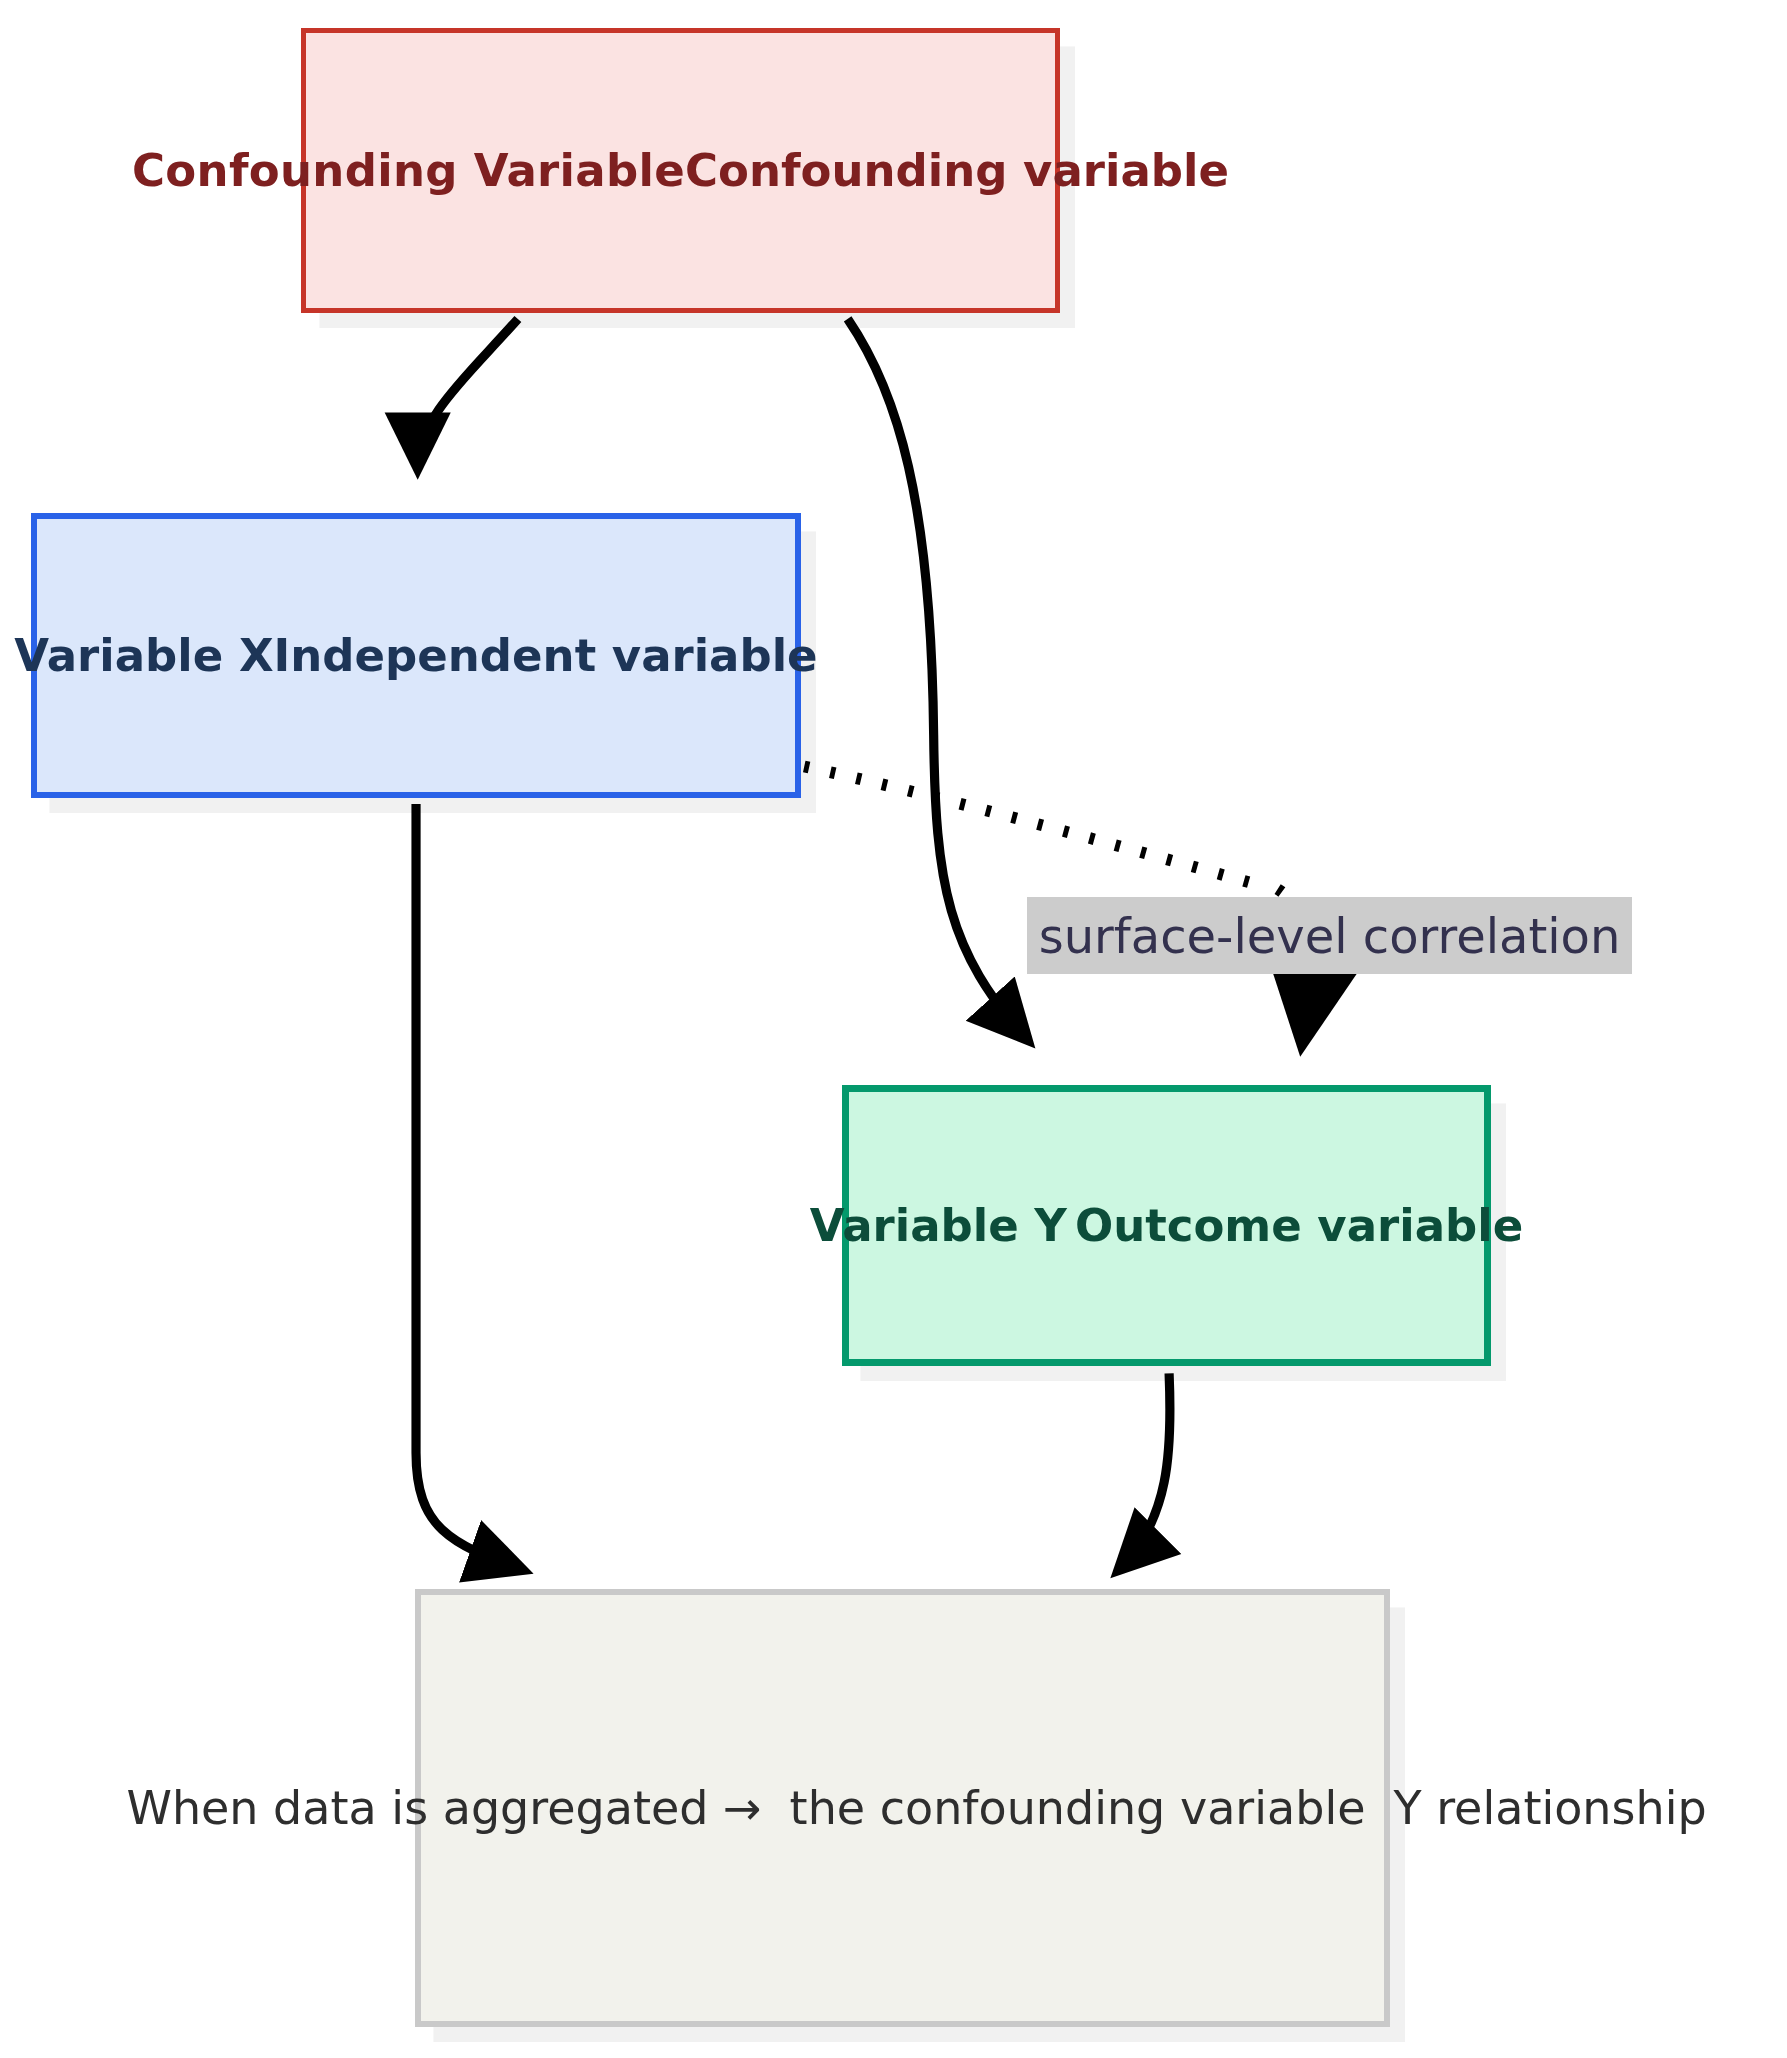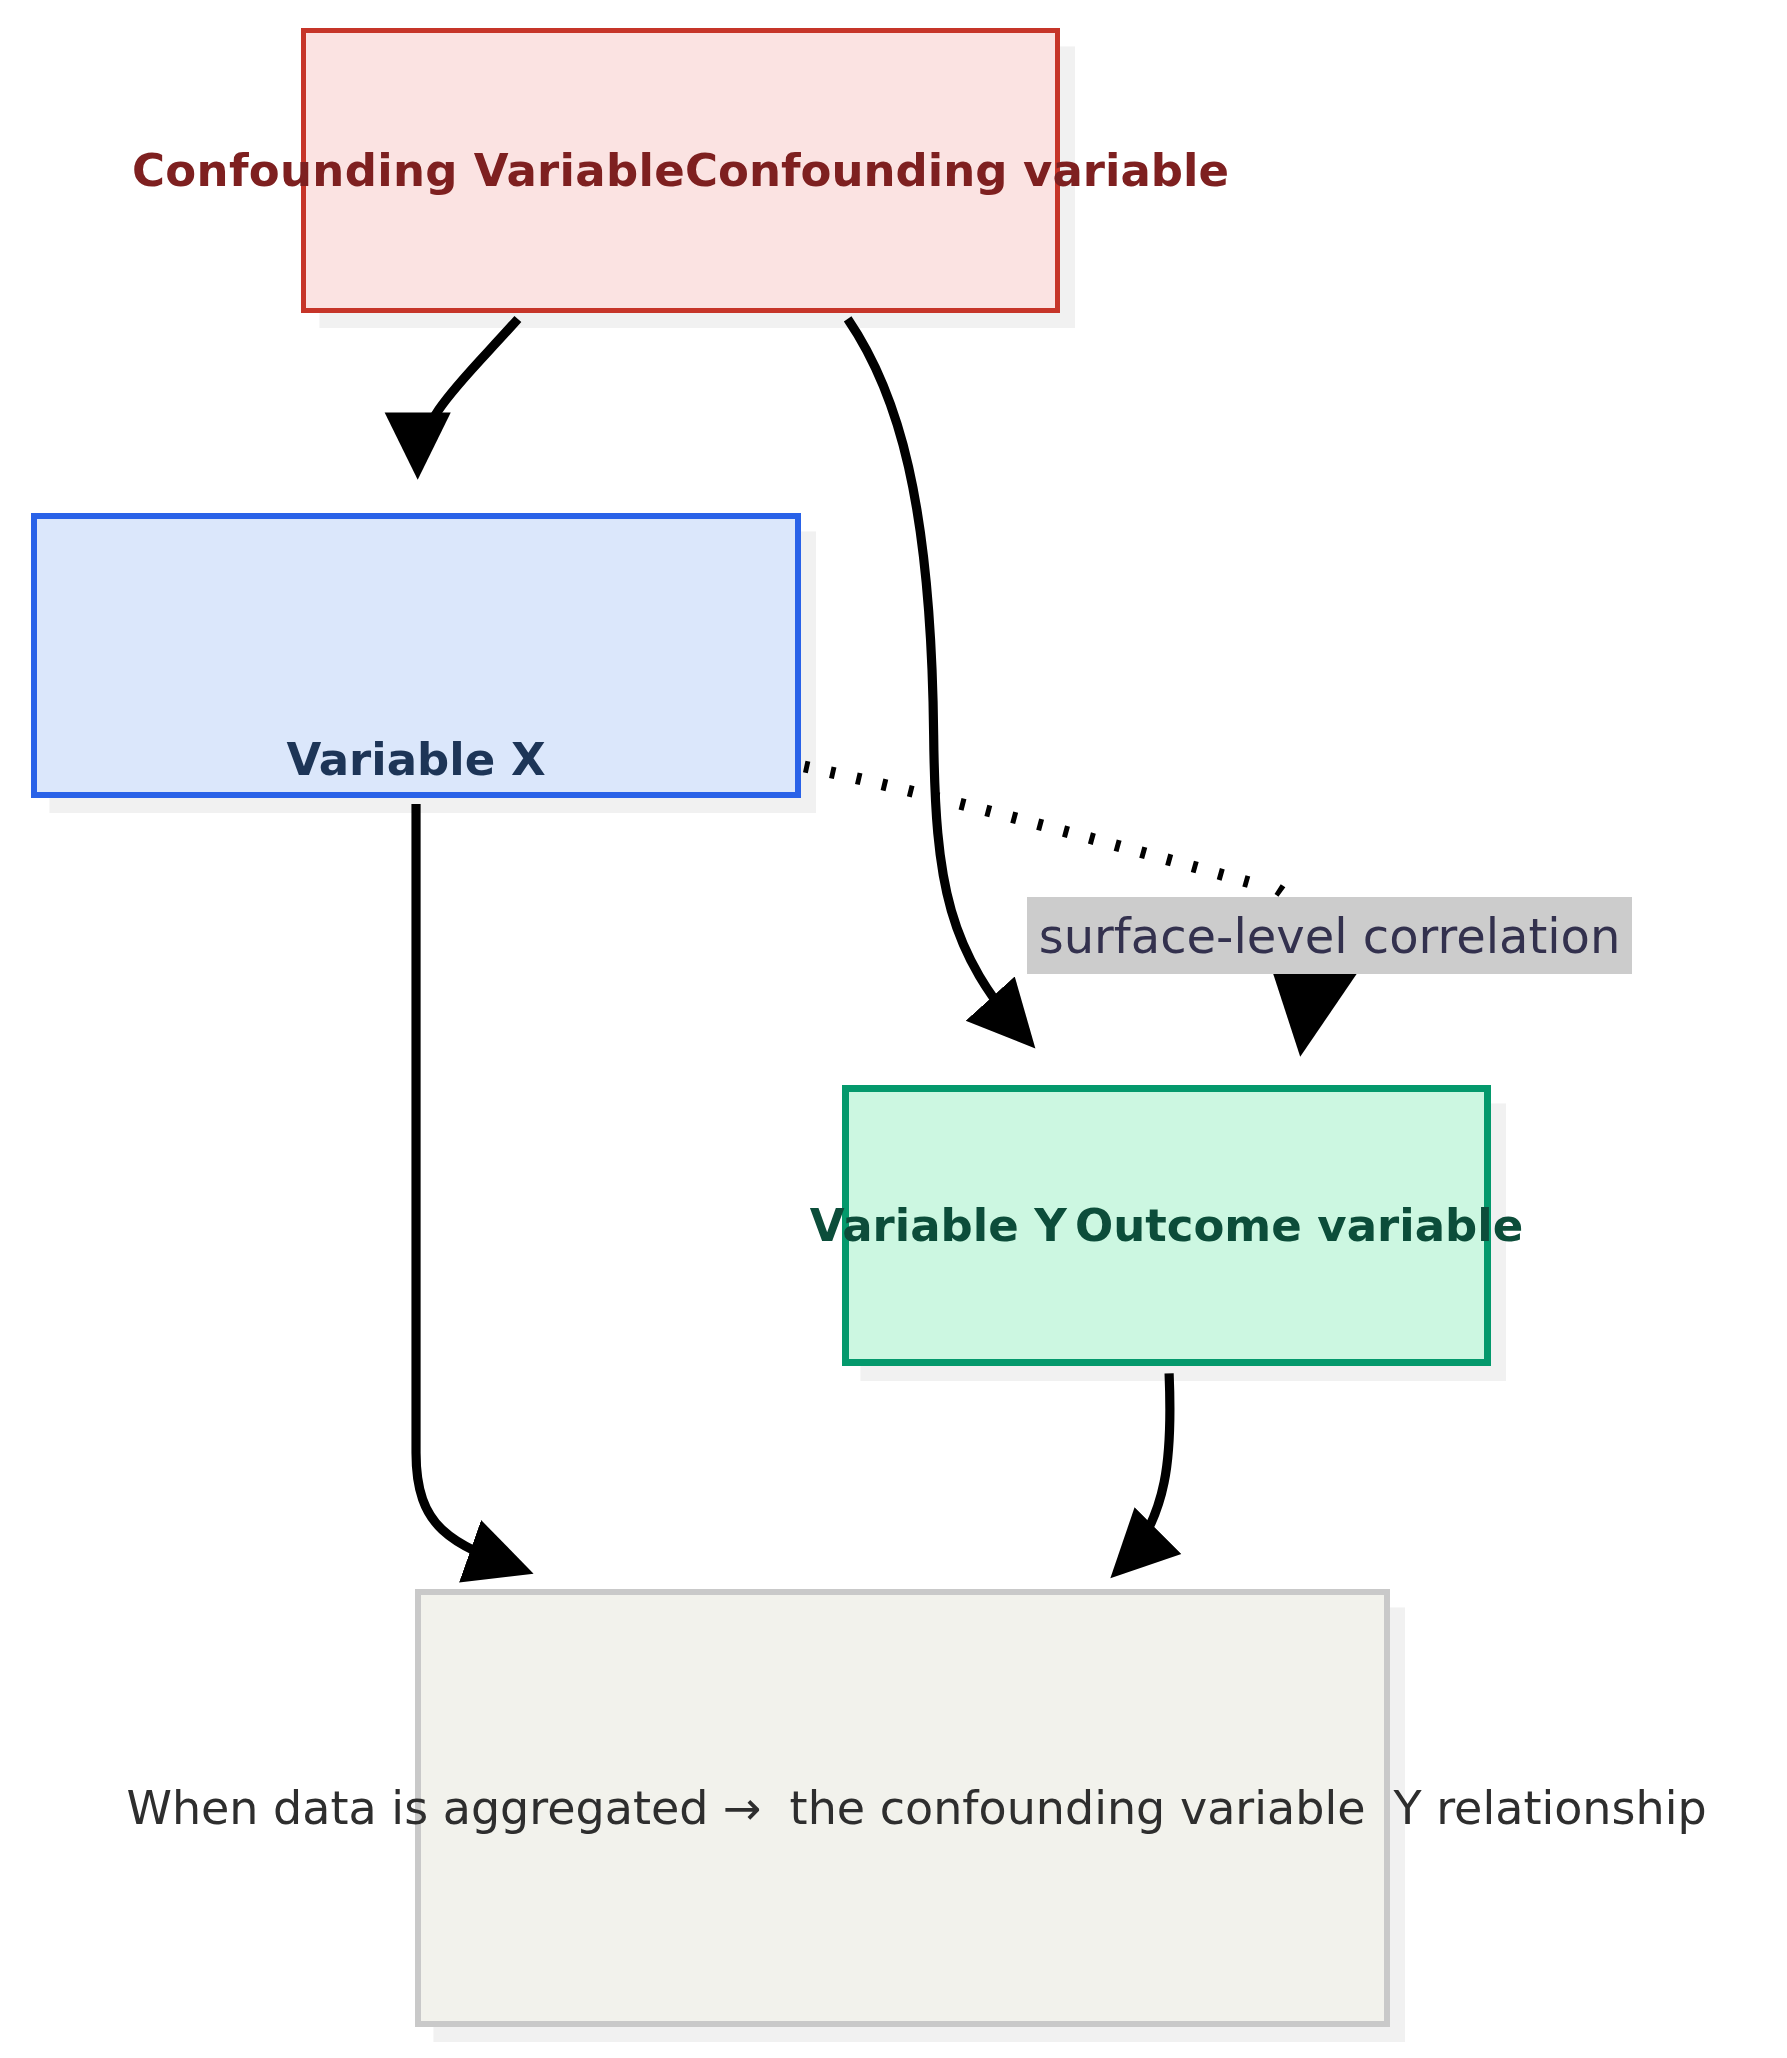--- a/index.html
+++ b/index.html
@@ -62,21 +62,20 @@
   #node-x {
     left: 31px;
     top: 513px;
     width: 770px;
     height: 285px;
     background: #dbe7fb;
     border: 6.7px solid #2962e8;
     color: #1d3557;
     font-weight: bold;
     font-size: 45px;
-    align-items: flex-end;
   }
 
   
   #node-y {
     left: 842px;
     top: 1085px;
     width: 649px;
     height: 281px;
     background: #ccf7e1;
     border: 7.5px solid #04996c;
@@ -158,20 +157,21 @@
     </g>
   </svg>
 
   <div class="node" id="node-confounder">
     <span class="line title">Confounding Variable</span>
     <span class="line subtitle">Confounding variable</span>
   </div>
 
   <div class="node" id="node-x">
     <span class="line title">Variable X</span>
+    <span class="line subtitle">Independent variable</span>
   </div>
 
   <div class="node" id="node-y">
     <span class="line title">Variable Y</span>
     <span class="line subtitle">Outcome variable</span>
   </div>
 
   <div class="node" id="node-note">
     <span class="line">When data is aggregated →</span>
     <span class="line">the confounding variable</span>

